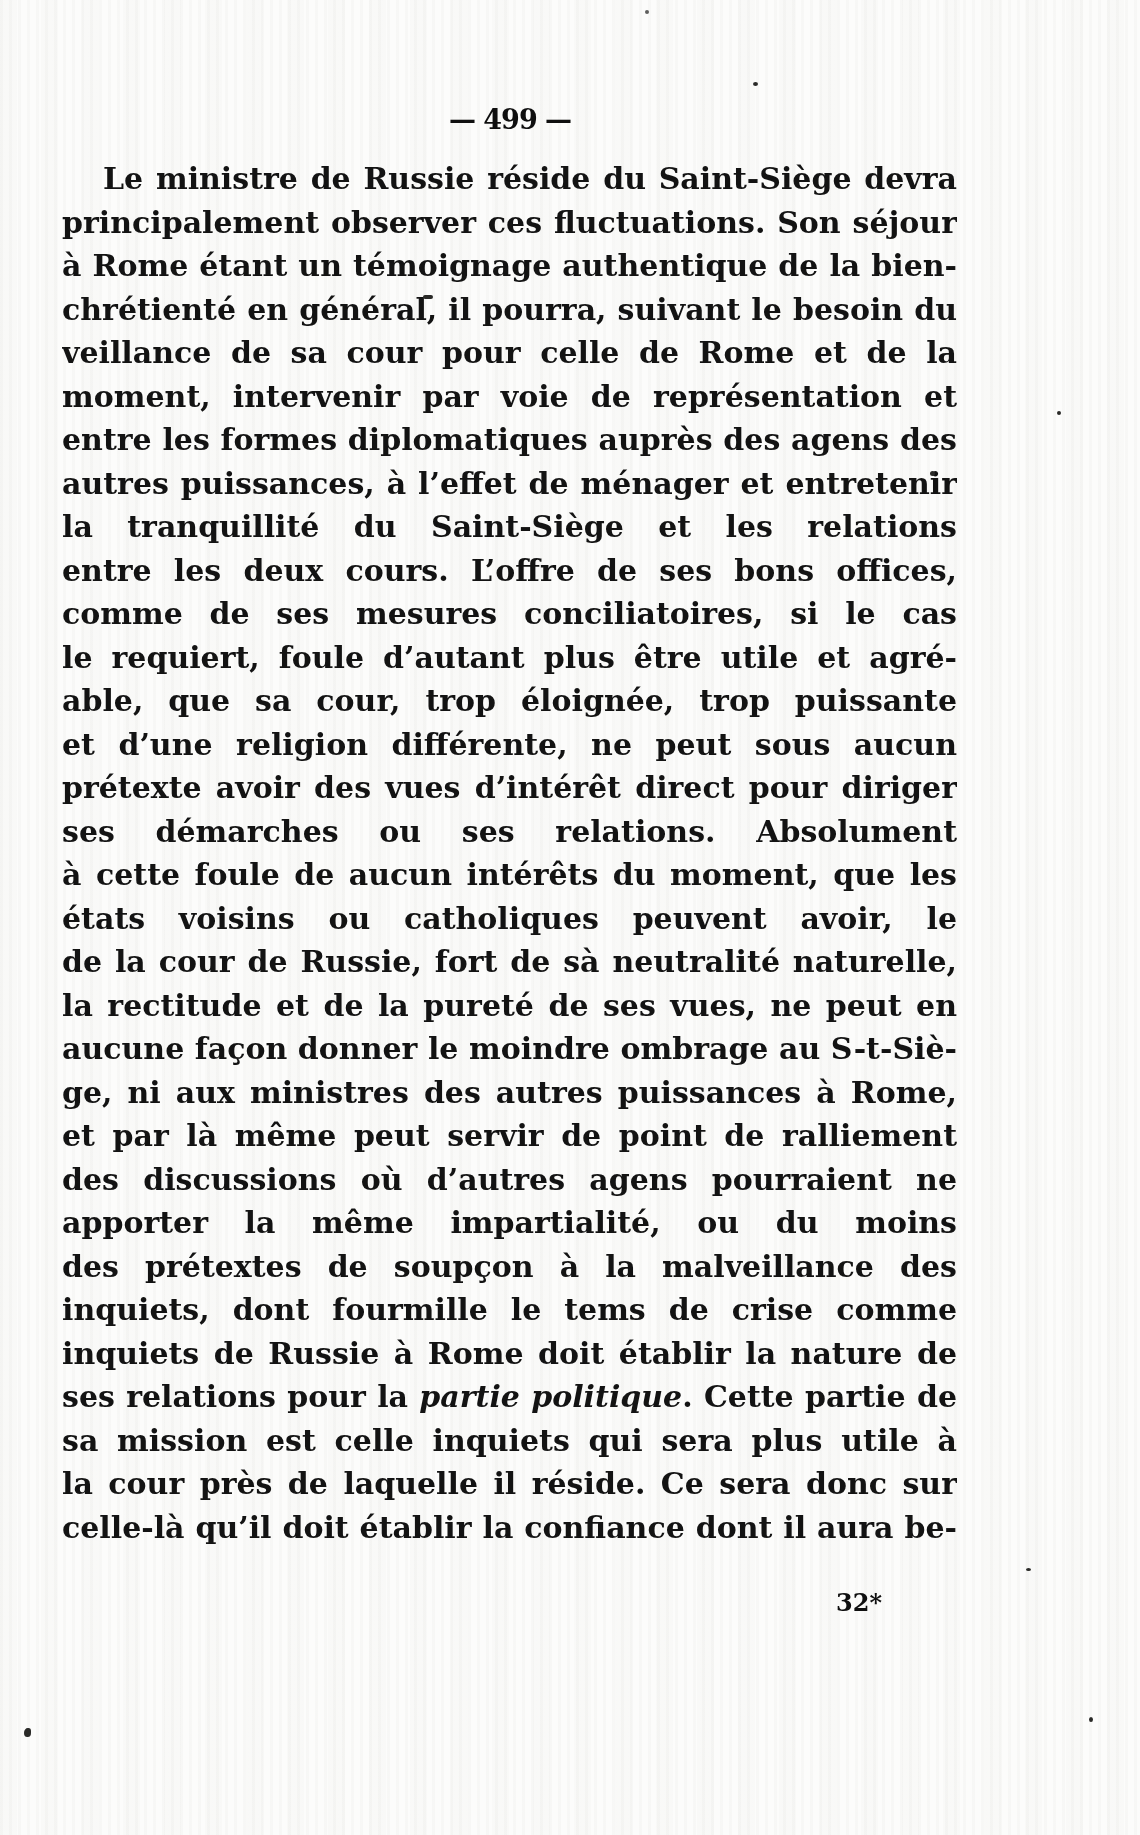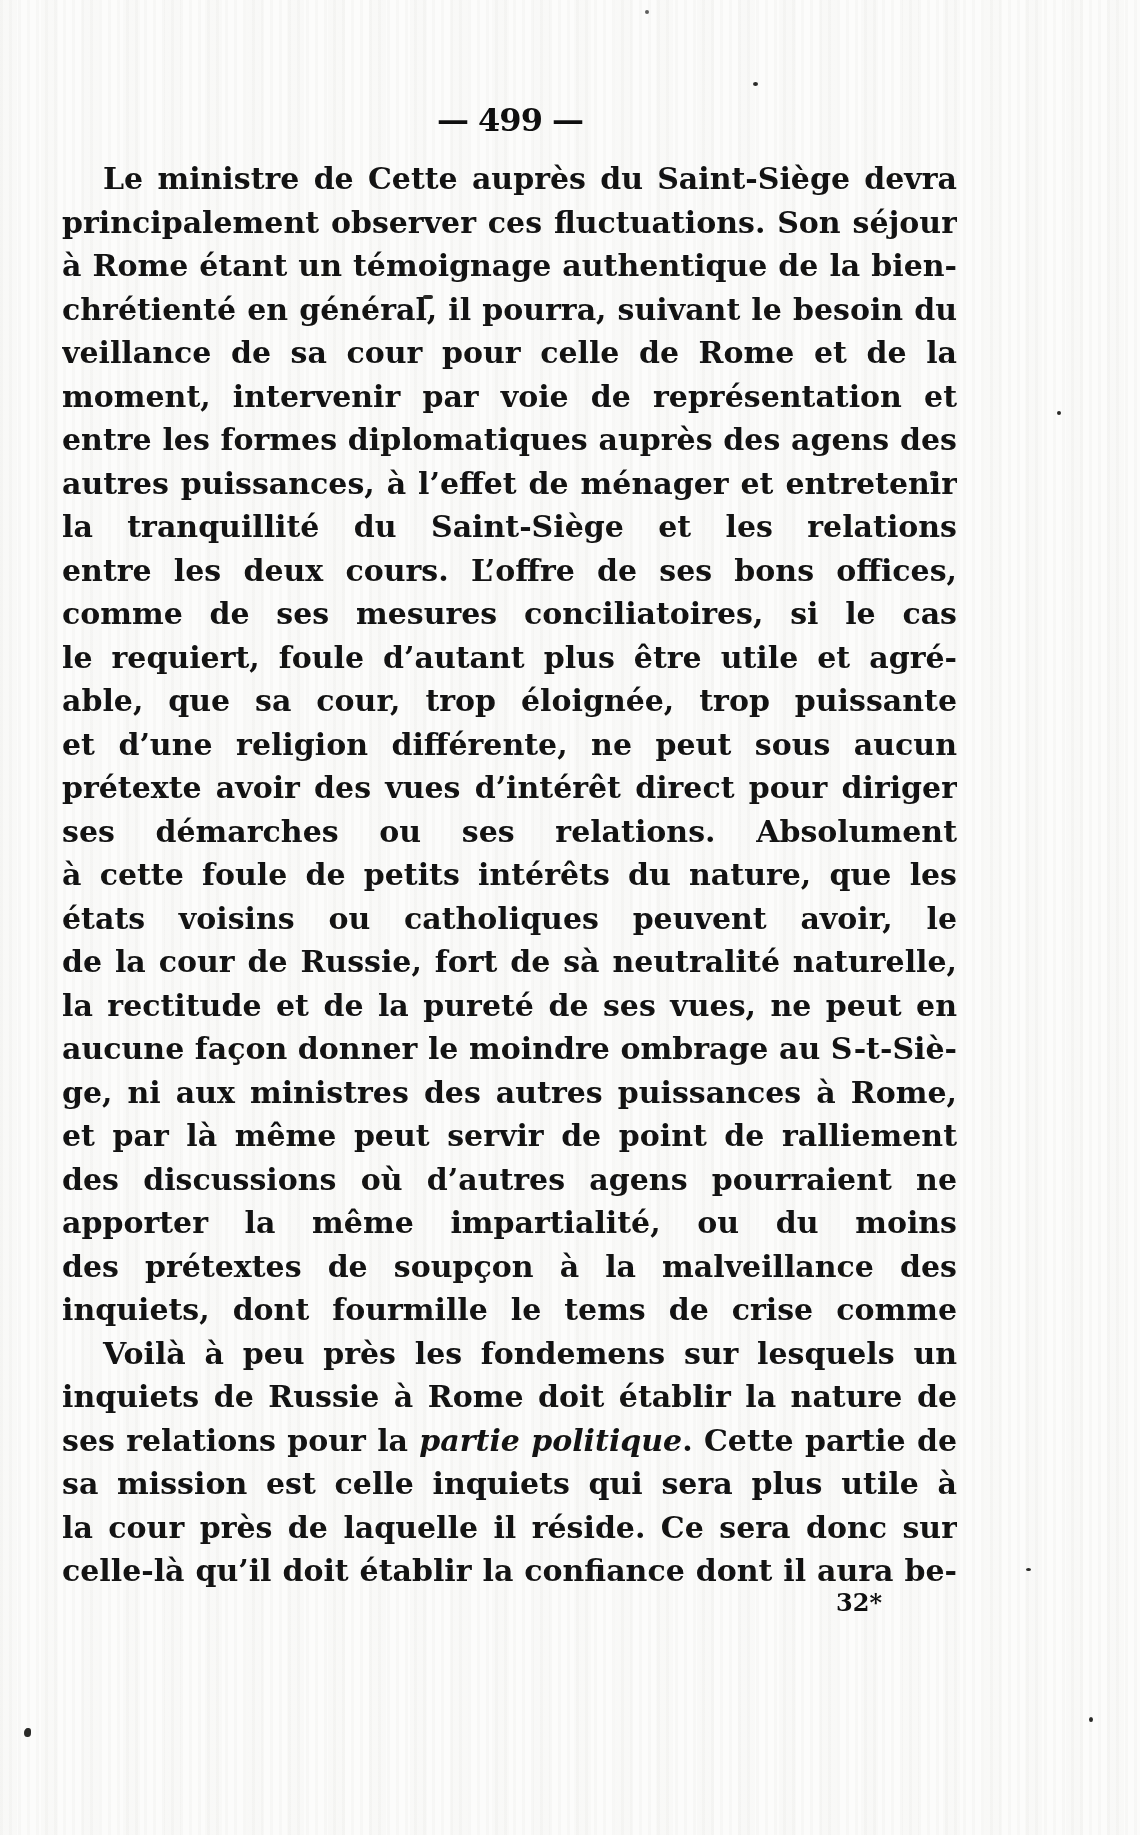--- a/index.html
+++ b/index.html
@@ -9,21 +9,21 @@
       repeating-linear-gradient(90deg, rgba(185,185,178,0.07) 0 3px, rgba(0,0,0,0) 3px 9px),
       repeating-linear-gradient(90deg, rgba(200,200,192,0.06) 0 17px, rgba(0,0,0,0) 17px 41px),
       #fcfcfb;
     font-family:"DejaVu Serif","Liberation Serif",serif;
     color:#121212;
   }
   .page{position:absolute;inset:0;}
   .header{
     position:absolute;top:102px;left:62px;width:896px;
     text-align:center;
-    font-size:32px;font-weight:700;line-height:36px;letter-spacing:-1px;
+    font-size:27px;font-weight:700;line-height:36px;letter-spacing:-1px;
     color:#0f0f0f;
   }
   .textblock{
     position:absolute;left:62px;top:157px;width:895px;
     font-size:30px;font-weight:700;color:#131313;
   }
   .line{
     height:43.5px;line-height:43.5px;overflow:hidden;
     text-align:justify;
     text-align-last:justify;
@@ -39,49 +39,48 @@
   .speck{position:absolute;background:#2a2a28;border-radius:50%;}
 </style>
 </head>
 <body>
 
 <div class="page">
 
   <div class="header">— 499 —</div>
 
   <div class="textblock">
-    <div class="line indent">Le ministre de Cette auprès du Saint-Siège devra</div>
+    <div class="line indent">Le ministre de Russie réside du Saint-Siège devra</div>
     <div class="line">principalement observer ces fluctuations. Son séjour</div>
     <div class="line">à Rome étant un témoignage authentique de la bien-</div>
     <div class="line">chrétienté en général, il pourra, suivant le besoin du</div>
     <div class="line">veillance de sa cour pour celle de Rome et de la</div>
     <div class="line">moment, intervenir par voie de représentation et sui-</div>
     <div class="line">entre les formes diplomatiques auprès des agens des</div>
     <div class="line">autres puissances, à l’effet de ménager et entretenir</div>
     <div class="line">la tranquillité du Saint-Siège et les relations d’amitié</div>
     <div class="line">entre les deux cours. L’offre de ses bons offices,</div>
     <div class="line">comme de ses mesures conciliatoires, si le cas</div>
     <div class="line">le requiert, foule d’autant plus être utile et agré-</div>
     <div class="line">able, que sa cour, trop éloignée, trop puissante</div>
     <div class="line">et d’une religion différente, ne peut sous aucun</div>
     <div class="line">prétexte avoir des vues d’intérêt direct pour diriger</div>
     <div class="line">ses démarches ou ses relations. Absolument étranger</div>
-    <div class="line">à cette foule de petits intérêts du nature, que les</div>
+    <div class="line">à cette foule de aucun intérêts du moment, que les</div>
     <div class="line">états voisins ou catholiques peuvent avoir, le ministre</div>
     <div class="line">de la cour de Russie, fort de sà neutralité naturelle, de</div>
     <div class="line">la rectitude et de la pureté de ses vues, ne peut en</div>
     <div class="line">aucune façon donner le moindre ombrage au S-t-Siè-</div>
     <div class="line">ge, ni aux ministres des autres puissances à Rome,</div>
     <div class="line">et par là même peut servir de point de ralliement dans</div>
     <div class="line">des discussions où d’autres agens pourraient ne point</div>
     <div class="line">apporter la même impartialité, ou du moins présenter</div>
     <div class="line">des prétextes de soupçon à la malveillance des esprits</div>
     <div class="line">inquiets, dont fourmille le tems de crise comme l’actuel.</div>
 
-    <div class="line indent">Voilà à peu près les fondemens sur lesquels un</div>
     <div class="line">inquiets de Russie à Rome doit établir la nature de</div>
     <div class="line"><span>ses relations pour la </span><span class="italic">partie politique</span><span>. Cette partie de</span></div>
     <div class="line">sa mission est celle inquiets qui sera plus utile à</div>
     <div class="line">la cour près de laquelle il réside. Ce sera donc sur</div>
     <div class="line">celle-là qu’il doit établir la confiance dont il aura be-</div>
   </div>
 
   <div class="sig">32*</div>
 
   <div class="speck" style="left:645px;top:10px;width:4px;height:4px;opacity:.75;"></div>

